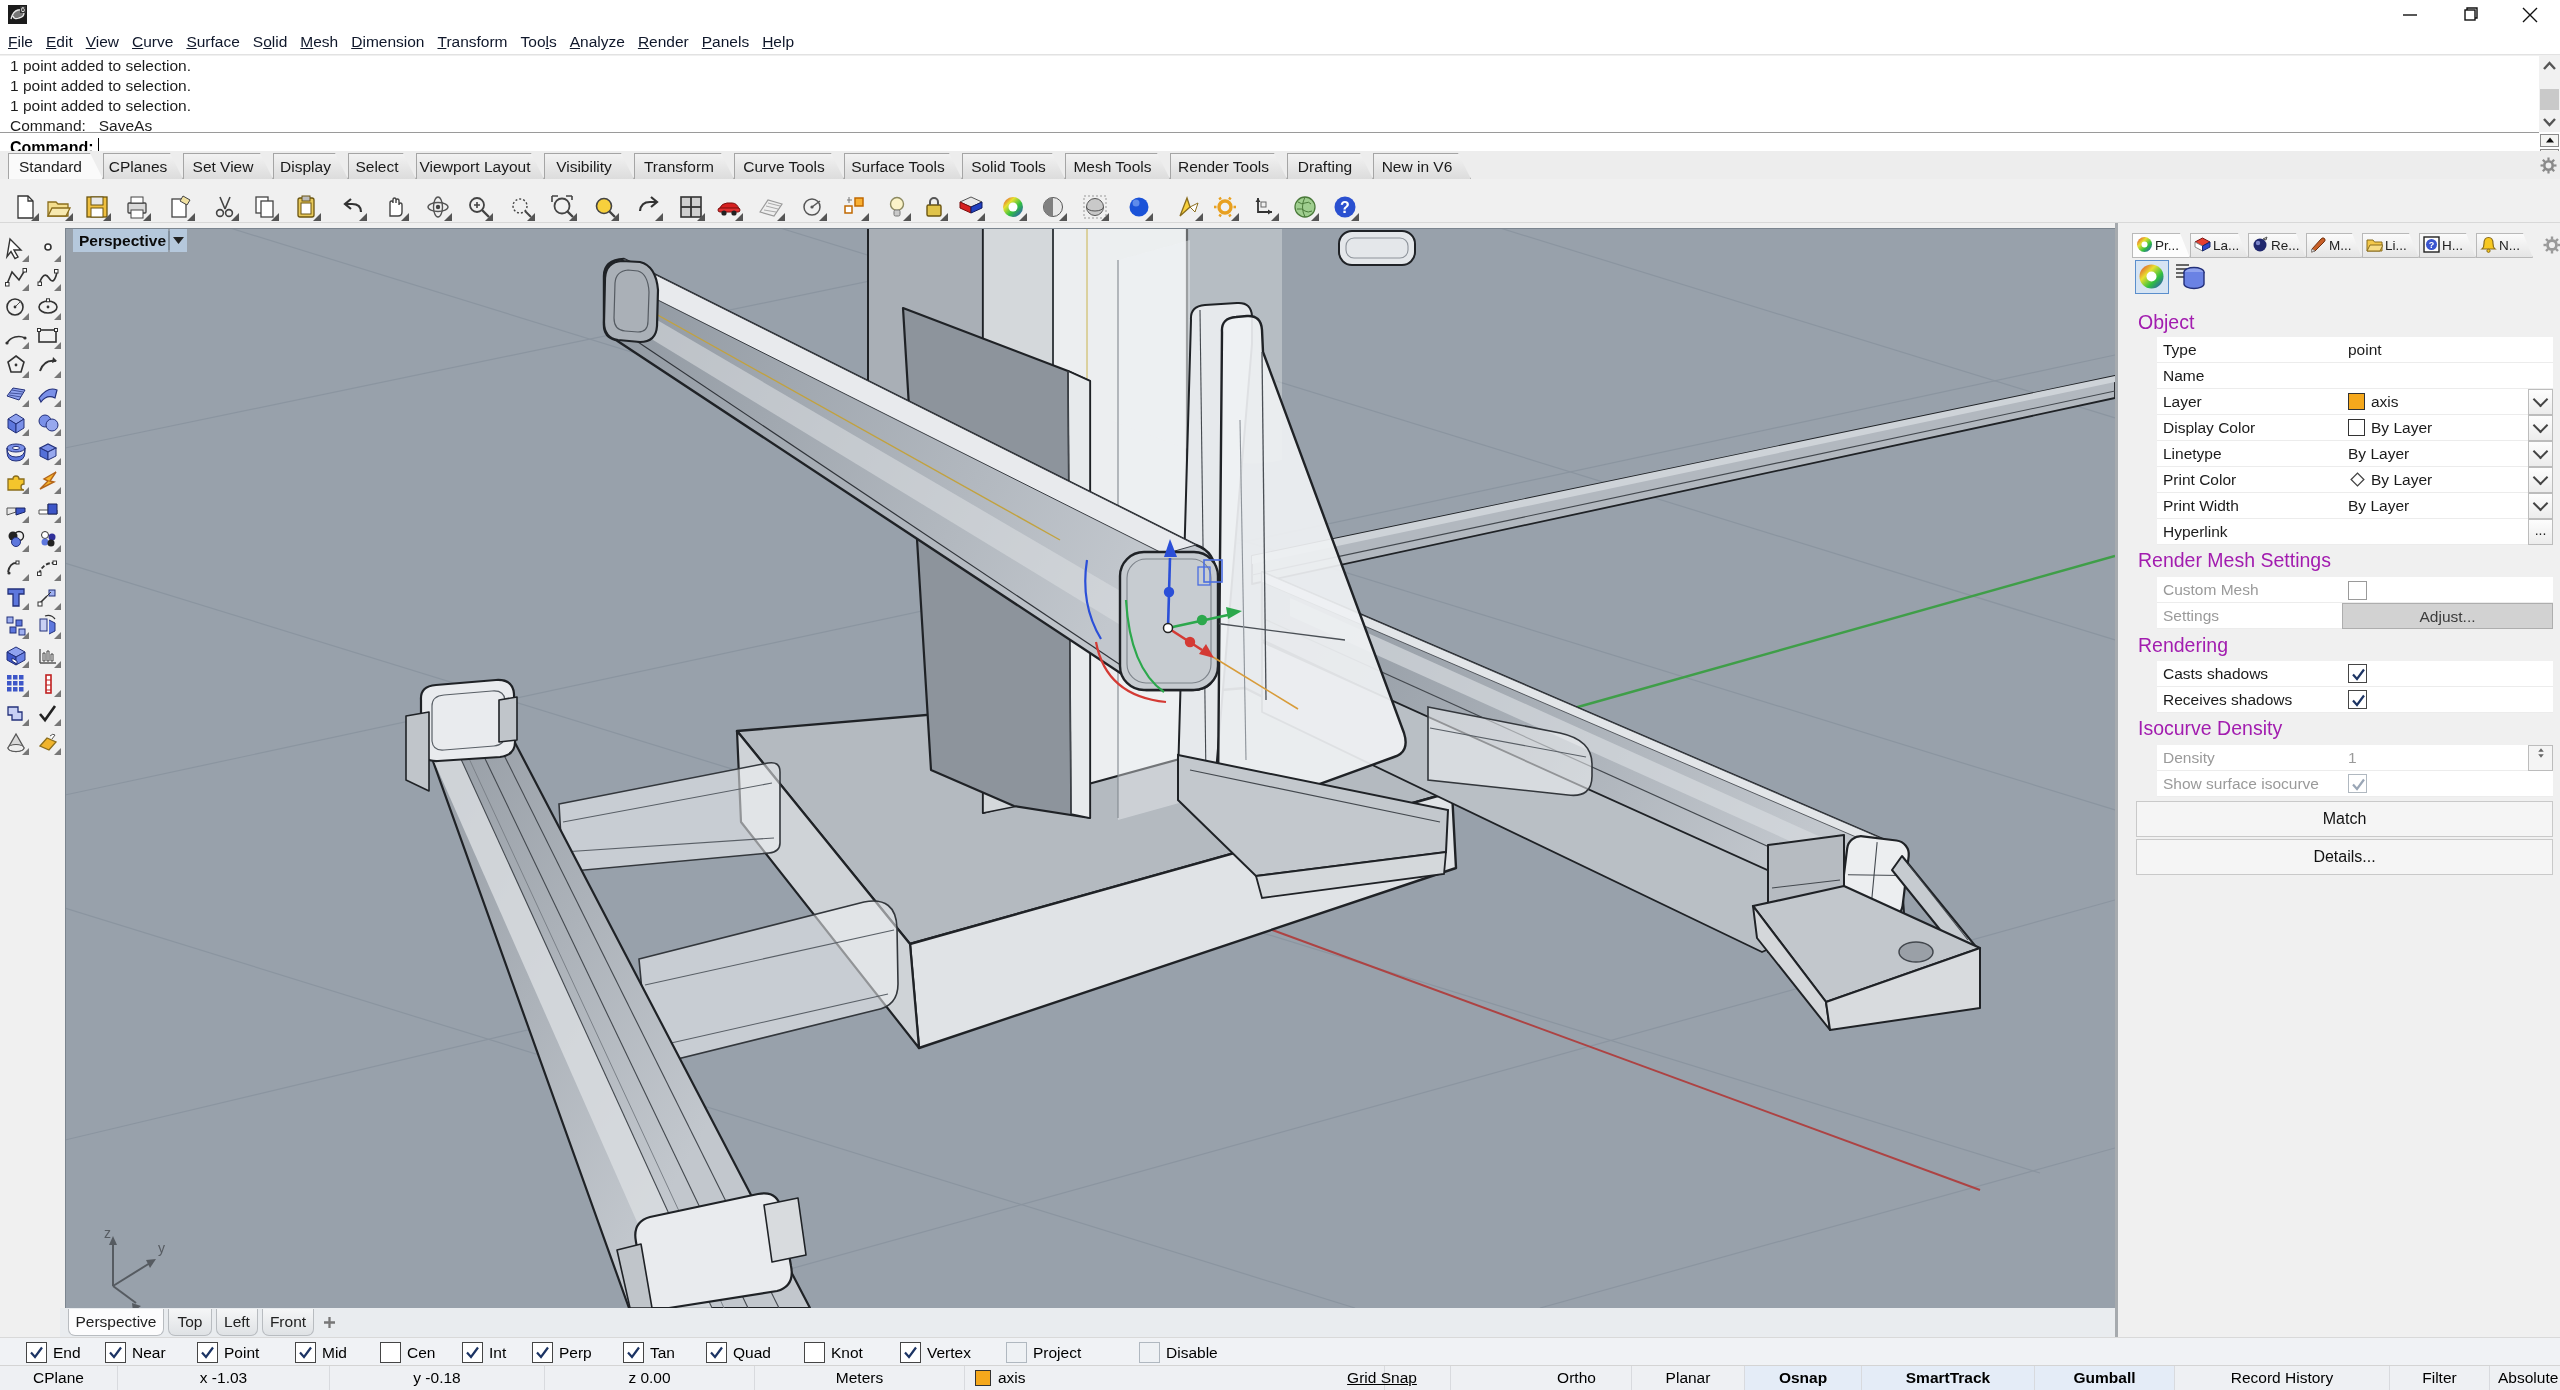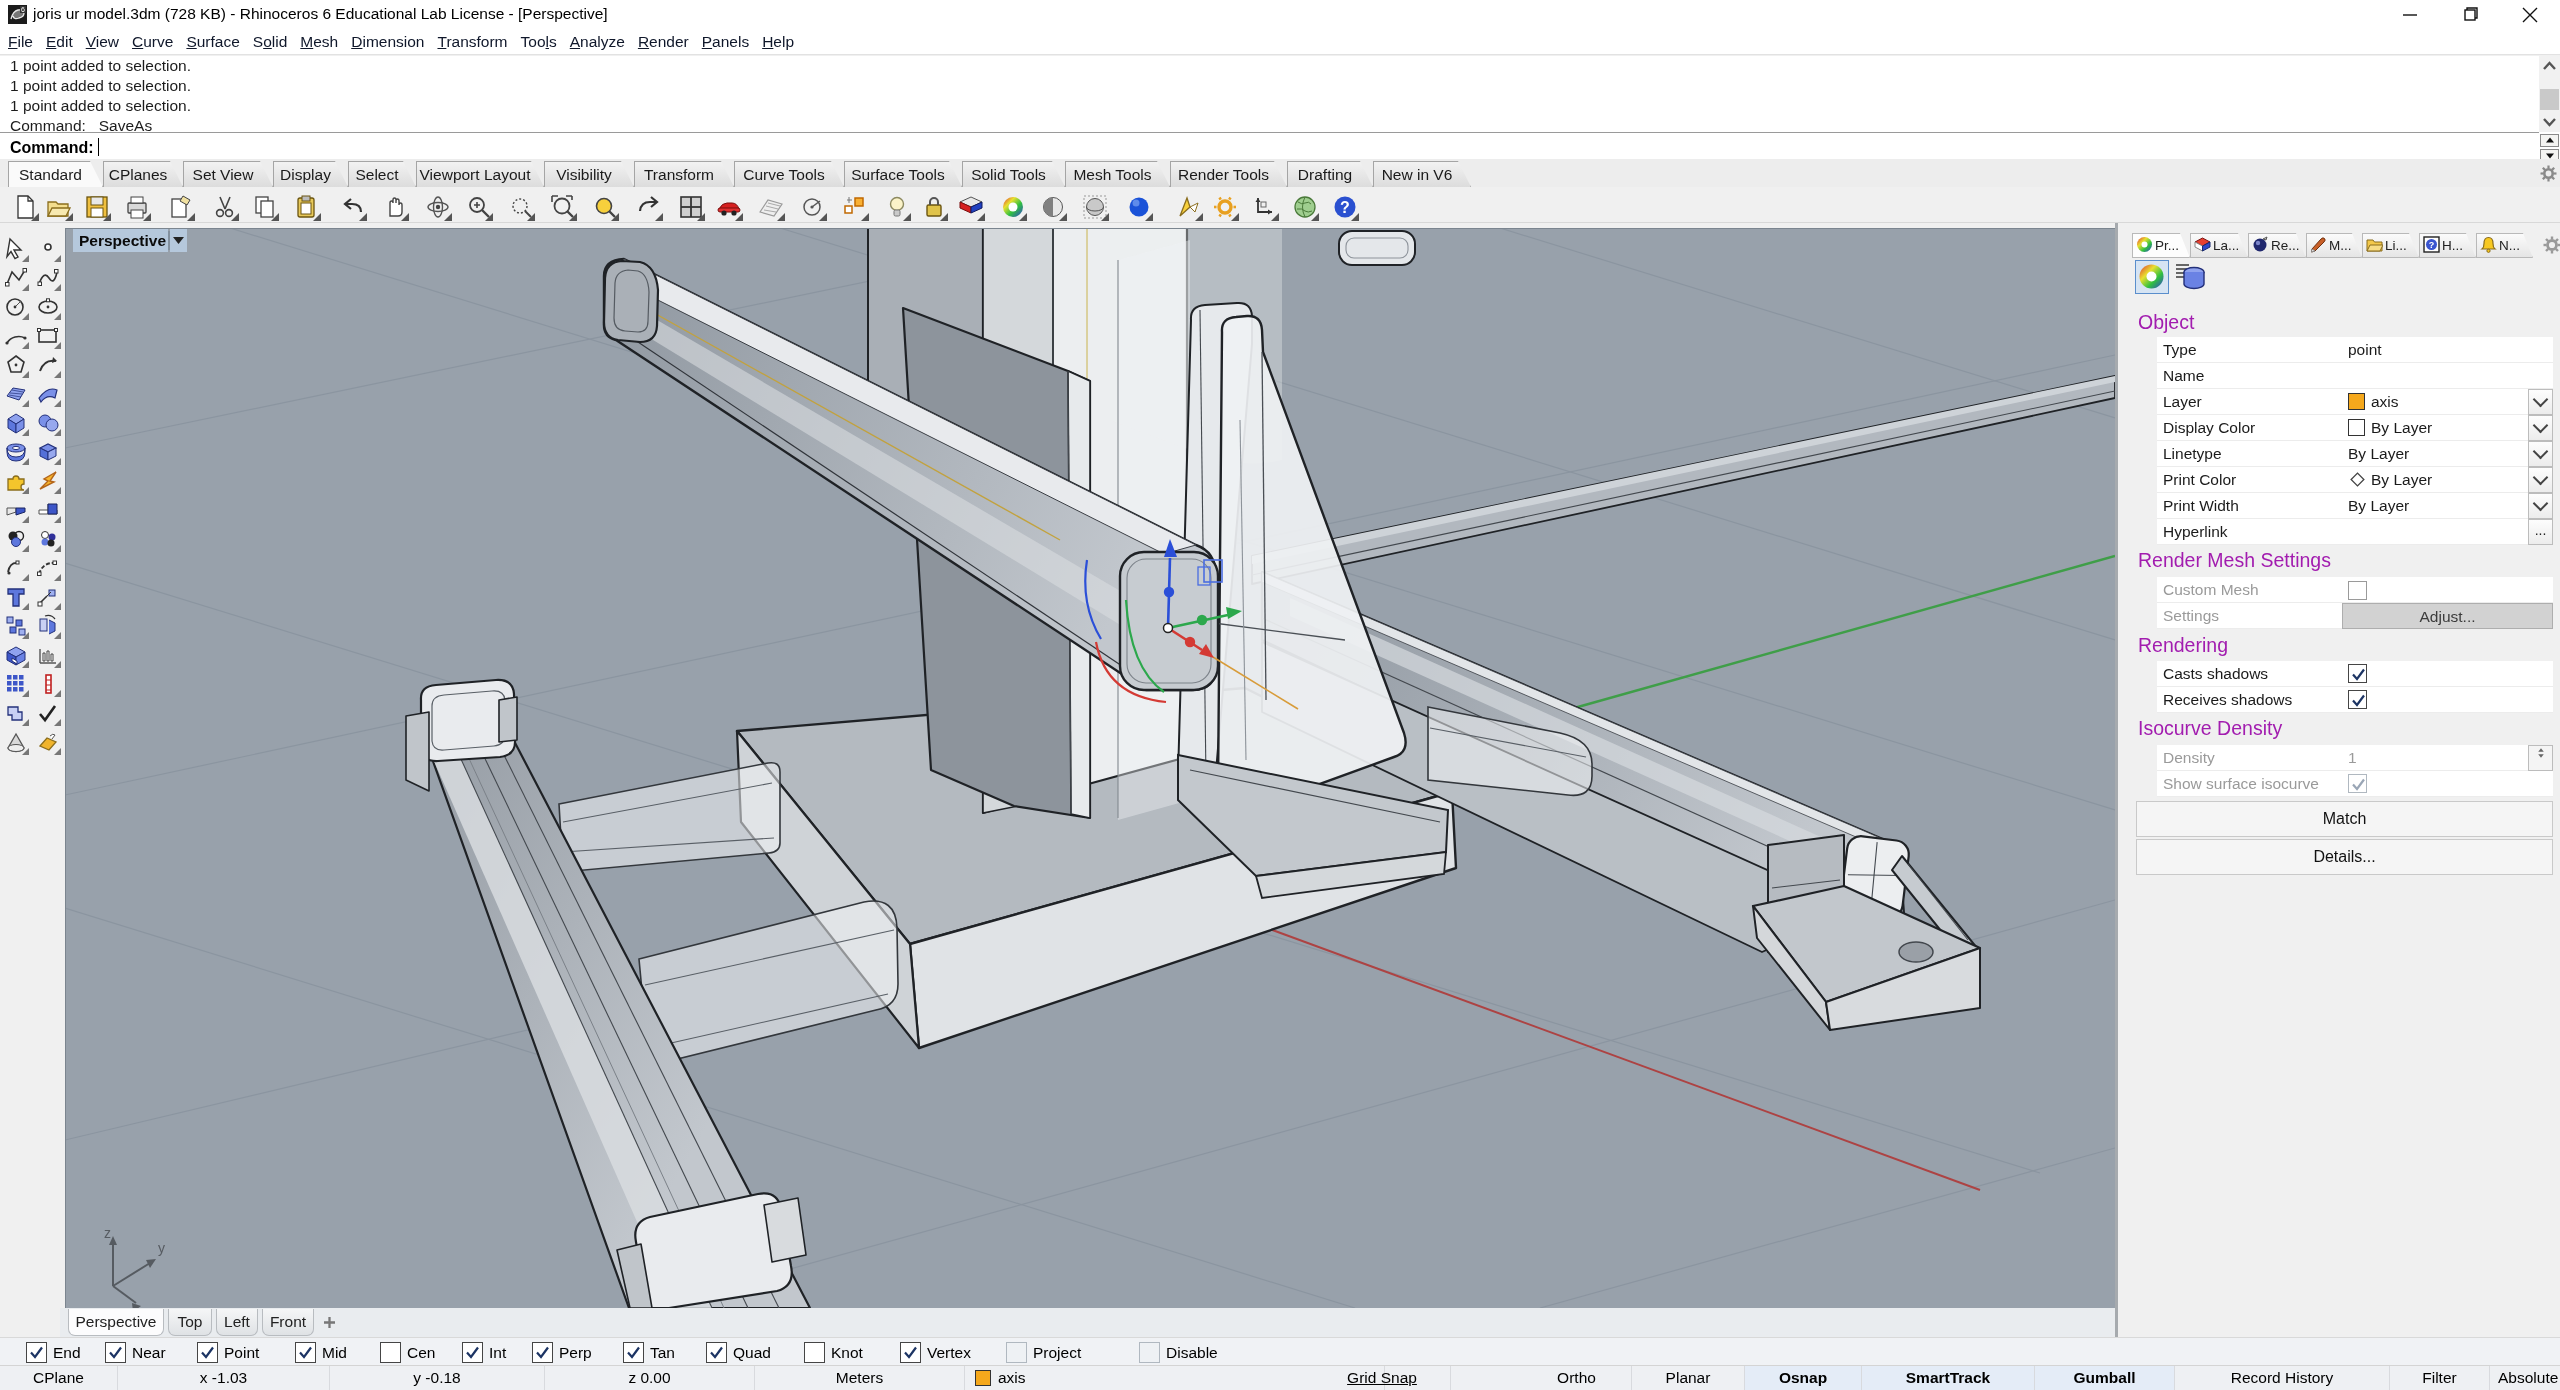--- a/index.html
+++ b/index.html
@@ -13,21 +13,21 @@
 .cmd{left:0;top:56px;width:2560px;height:107px;background:#fff}
 .cmd .ln{font-size:15.5px;color:#1c1c1c;height:20px;line-height:20px;padding-left:10px}
 .cmdin{left:0;top:132px;width:2539px;height:31px;background:#fff;border-top:1px solid #9a9a9a;font-size:16px;line-height:30px;padding-left:10px;font-weight:bold;color:#000}
 .caret{display:inline-block;width:1.5px;height:18px;background:#000;vertical-align:-3px;margin-left:4px}
 .sb{left:2539px;top:56px;width:21px;height:76px;background:#f1f1f1}
 .sbthumb{left:2540px;top:89px;width:19px;height:21px;background:#c9c9c9}
 .spin{left:2540px;top:134px;width:19px;height:13px;background:#f4f4f2;border:1px solid #8a8a8a}
 .spin2{left:2540px;top:149px;width:19px;height:13px;background:#f4f4f2;border:1px solid #8a8a8a}
 .tri-u{width:0;height:0;border-left:5px solid transparent;border-right:5px solid transparent;border-bottom:6px solid #111;margin:2px auto 0}
 .tri-d{width:0;height:0;border-left:5px solid transparent;border-right:5px solid transparent;border-top:6px solid #111;margin:3px auto 0}
-.tabbar{left:0;top:159px;width:2560px;height:28px;background:#ededed}
+.tabbar{left:0;top:151px;width:2560px;height:28px;background:#ededed}
 .tab{position:absolute;top:2px;height:26px;font-size:15.5px;line-height:26px;text-align:center;color:#1a1a1a;background:linear-gradient(#f2f2f2,#dcdcdc);border:1px solid #a5a5a5;border-bottom:none;clip-path:polygon(0 0,calc(100% - 13px) 0,100% 100%,0 100%)}
 .tab.act{background:#fafafa;z-index:3}
 .toolbar{left:0;top:191px;width:2560px;height:32px;background:#f0f0f0;border-bottom:1px solid #d8d8d8}
 .sidebar{left:0;top:223px;width:65px;height:1114px;background:#f0f0f0}
 .vptabs{left:60px;top:1308px;width:2055px;height:29px;background:#e9ecef}
 .vtab{position:absolute;top:1px;height:27px;font-size:15.5px;line-height:26px;text-align:center;color:#222;background:linear-gradient(#f5f6f7,#dfe2e5);border:1px solid #b8bcc0;border-top:none;border-radius:0 0 7px 7px}
 .vtab.act{background:#fcfcfd;font-weight:normal;z-index:2}
 .osnap{left:0;top:1337px;width:2560px;height:28px;background:#f0f2f5;border-top:1px solid #d9d9d9}
 .osn{position:absolute;top:4px;height:21px;font-size:15.5px;color:#000;line-height:21px}
 .cb{position:absolute;top:4px;width:21px;height:21px;background:#fff;border:1px solid #454545}
@@ -48,21 +48,20 @@
 .pbtn{position:absolute;left:18px;width:417px;height:36px;line-height:34px;background:#f5f5f5;border:1px solid #c9c9c9;font-size:16px;color:#111;text-align:center}
 </style></head><body>
 
 <div class="abs tb">
 <svg class="abs" style="left:8px;top:5px" width="19" height="19">
       <rect x="0" y="0" width="19" height="19" fill="#1b1b1b"></rect>
       <path d="M3 14 Q5 6 10 5 Q15 4 16 8 Q16 12 11 13 Q6 15 5 11" stroke="#e8e8e8" fill="#777" stroke-width="1.3"></path>
       <rect x="12" y="1" width="6" height="7" fill="#333"></rect>
       <text x="13" y="7" font-size="7" fill="#fff">6</text>
     </svg>
-<div class="abs" style="left:33px;top:0;height:29px;line-height:28px;font-size:15.5px;color:#000">joris ur model.3dm (728 KB) - Rhinoceros 6 Educational Lab License - [Perspective]</div>
 <svg class="abs" style="left:2380px;top:0" width="180" height="29">
       <line x1="23" y1="15" x2="37" y2="15" stroke="#111" stroke-width="1.4"></line>
       <rect x="85" y="10" width="10" height="10" fill="none" stroke="#111" stroke-width="1.4"></rect>
       <path d="M87 10 v-2 h10 v10 h-2" fill="none" stroke="#111" stroke-width="1.4"></path>
       <path d="M143 8 l14 14 M157 8 l-14 14" stroke="#111" stroke-width="1.4"></path>
     </svg>
 </div>
 <div class="abs mb"><span><u>F</u>ile</span><span><u>E</u>dit</span><span><u>V</u>iew</span><span><u>C</u>urve</span><span><u>S</u>urface</span><span>S<u>o</u>lid</span><span><u>M</u>esh</span><span><u>D</u>imension</span><span><u>T</u>ransform</span><span>Too<u>l</u>s</span><span><u>A</u>nalyze</span><span><u>R</u>ender</span><span><u>P</u>anels</span><span><u>H</u>elp</span></div>
 <div class="abs cmd">
 <div class="ln">1 point added to selection.</div>

